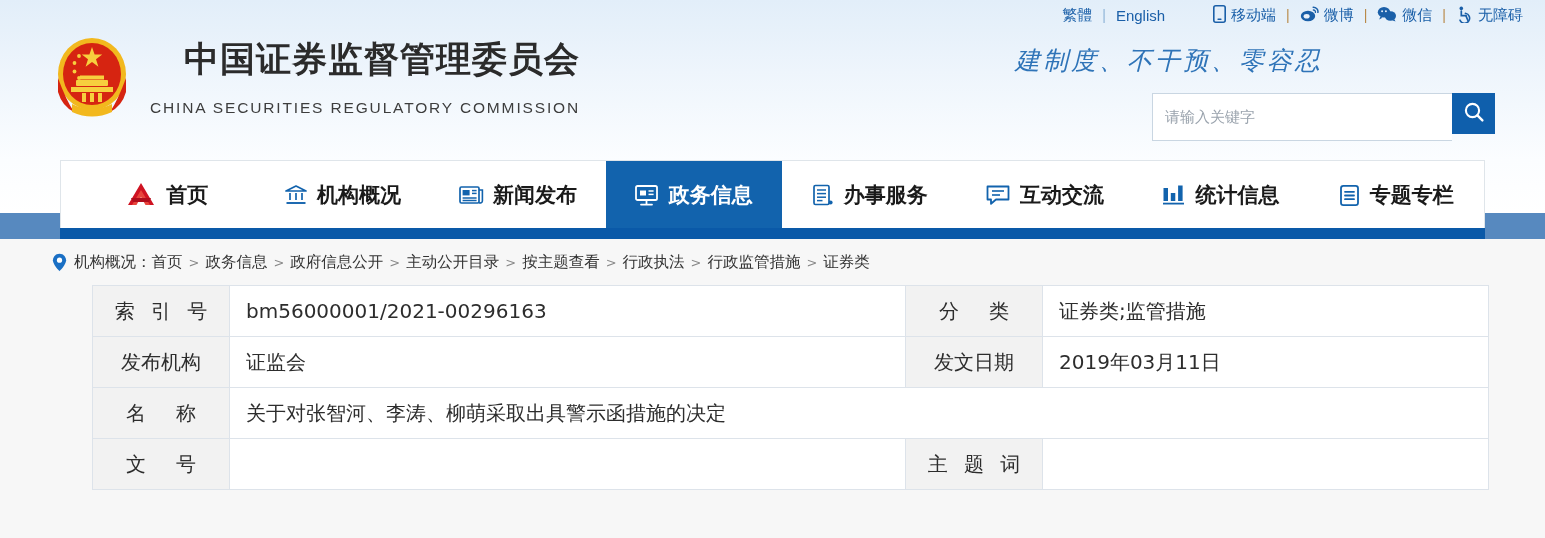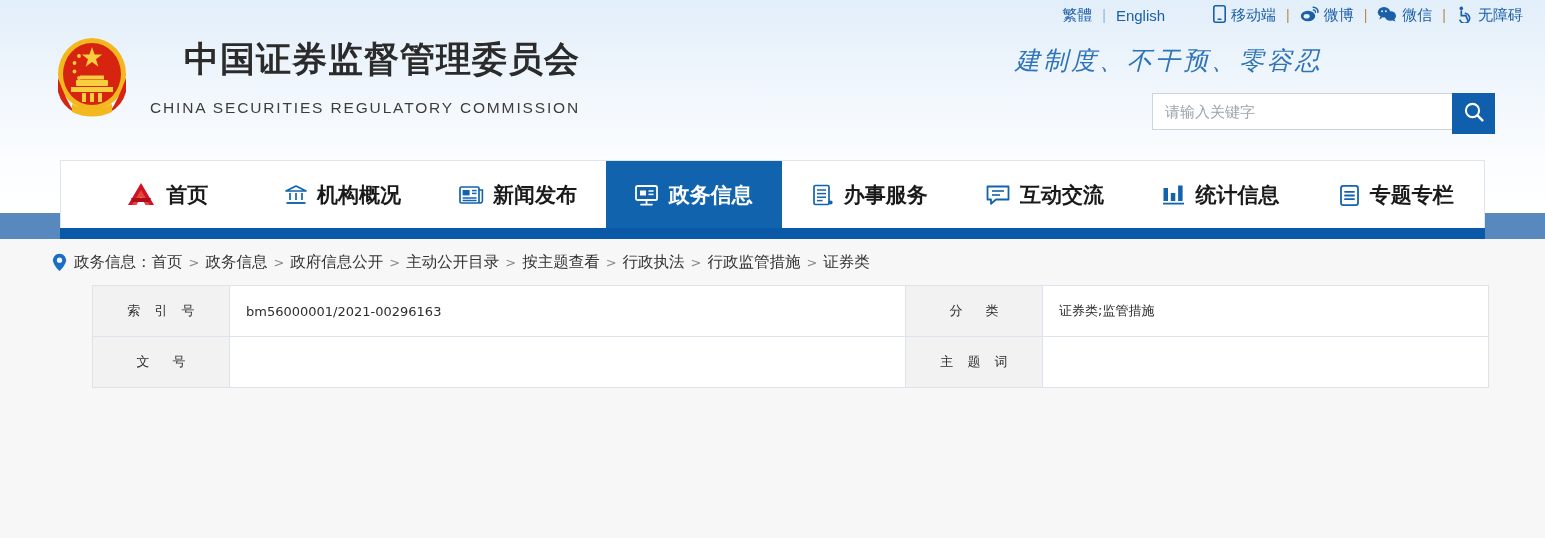--- a/index.html
+++ b/index.html
@@ -86,21 +86,21 @@
 
   
   .searchbox {
     position: absolute;
     right: 50px; top: 93px;
     display: flex;
     height: 41px;
   }
   .search-input {
     width: 300px;
-    height: 37px;
+    height: 48px;
     border: 1px solid #c9d6e2;
     border-right: none;
     background: #fff;
     padding: 0 12px;
     font-size: 15px;
     color: #333;
     outline: none;
     font-family: "DejaVu Sans", "Liberation Sans", sans-serif;
   }
   .search-input::placeholder { color: #9aa3ad; }
@@ -190,21 +190,21 @@
   table.meta {
     width: 1359px;
     border-collapse: collapse;
     table-layout: fixed;
     background: #fff;
     font-family: "DejaVu Sans", "Liberation Sans", sans-serif;
   }
   table.meta td {
     border: 1px solid #dde3ea;
     height: 51px;
-    font-size: 13px;
+    font-size: 20px;
     color: #2d2d2d;
   }
   td.lbl {
     background: #f2f2f2;
     width: 137px;
     text-align: center;
     color: #4a4a4a;
     font-weight: normal;
     letter-spacing: 5px;
     text-indent: 5px;
@@ -431,21 +431,21 @@
   </nav>
 </div>
 
 <div class="crumbwrap">
   <span class="pin-ico">
     <svg width="15" height="19" viewBox="0 0 15 19">
       <path d="M7.5 0.8 C3.8 0.8 0.9 3.7 0.9 7.3 C0.9 11.8 7.5 18.2 7.5 18.2 C7.5 18.2 14.1 11.8 14.1 7.3 C14.1 3.7 11.2 0.8 7.5 0.8 Z" fill="#1a6fc4"></path>
       <circle cx="7.5" cy="7.2" r="2.6" fill="#ffffff"></circle>
     </svg>
   </span>
-  <span>政务信息：</span>
+  <span>机构概况：</span>
   <a href="#">首页</a>
   <span class="crumb-arrow">&gt;</span>
   <a href="#">政务信息</a>
   <span class="crumb-arrow">&gt;</span>
   <a href="#">政府信息公开</a>
   <span class="crumb-arrow">&gt;</span>
   <a href="#">主动公开目录</a>
   <span class="crumb-arrow">&gt;</span>
   <a href="#">按主题查看</a>
   <span class="crumb-arrow">&gt;</span>
@@ -459,20 +459,30 @@
 <div class="tablewrap">
   <table class="meta">
     <tbody>
       <tr>
         <td class="lbl">索 引 号</td>
         <td class="val c-val1">bm56000001/2021-00296163</td>
         <td class="lbl">分　类</td>
         <td class="val c-val2">证券类;监管措施</td>
       </tr>
       <tr>
+        <td class="lbl tight">发布机构</td>
+        <td class="val">证监会</td>
+        <td class="lbl tight">发文日期</td>
+        <td class="val">2019年03月11日</td>
+      </tr>
+      <tr>
+        <td class="lbl">名　称</td>
+        <td class="val" colspan="3">关于对张智河、李涛、柳萌采取出具警示函措施的决定</td>
+      </tr>
+      <tr>
         <td class="lbl">文　号</td>
         <td class="val"></td>
         <td class="lbl">主 题 词</td>
         <td class="val"></td>
       </tr>
     </tbody>
   </table>
 </div>
 
 </body></html>

